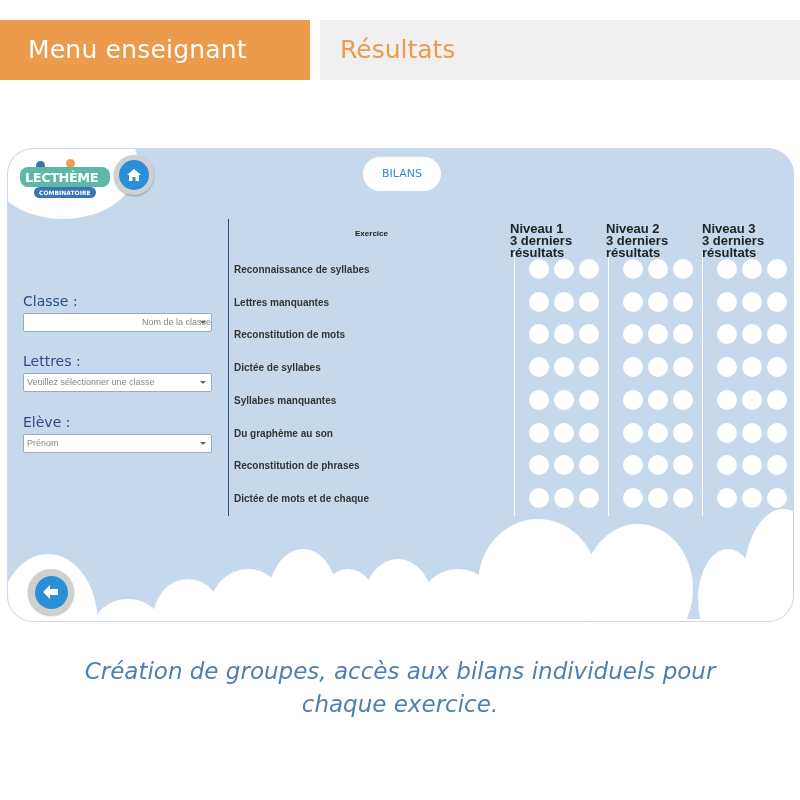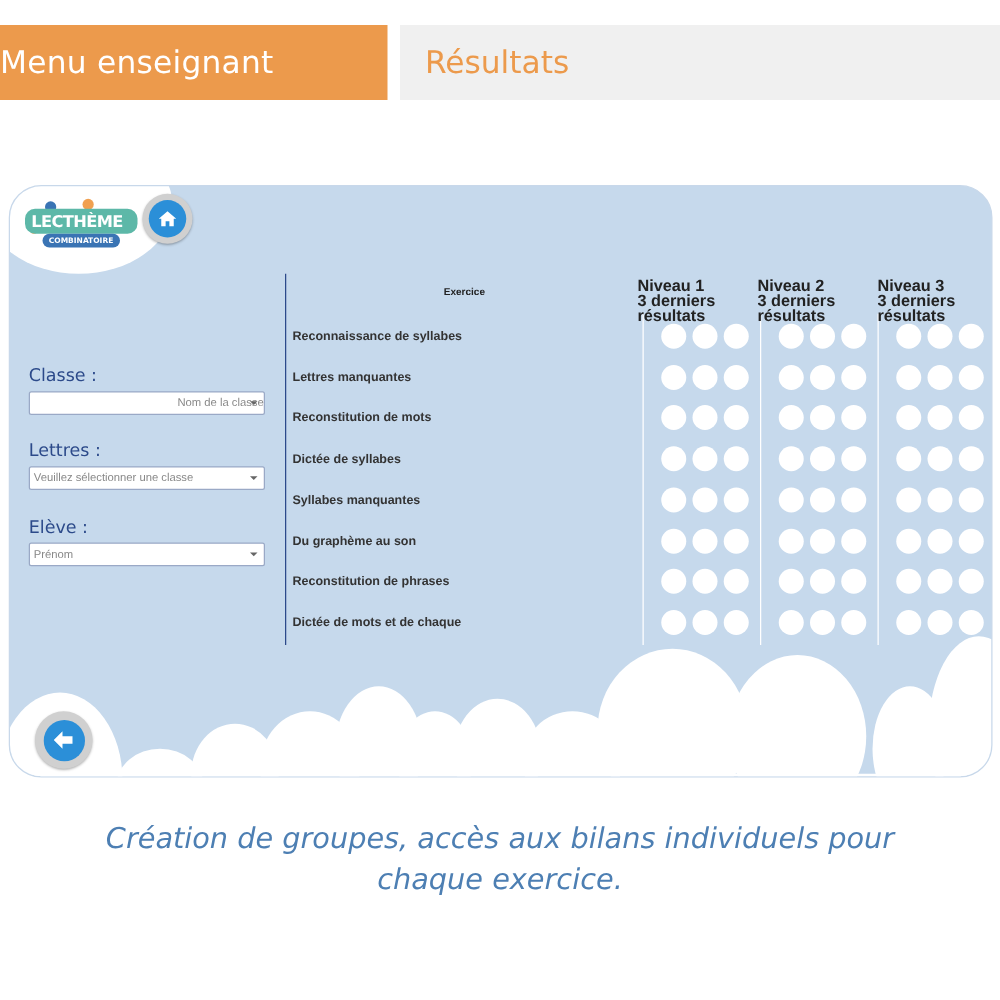--- a/index.html
+++ b/index.html
@@ -2,21 +2,21 @@
 <html><head>
 <meta charset="utf-8">
 <style>
   * { box-sizing: border-box; margin: 0; padding: 0; }
   html, body { width: 800px; height: 800px; background: #ffffff; overflow: hidden; }
   body { position: relative; font-family: "Liberation Sans", sans-serif; }
 
   .hdr-left {
     position: absolute; left: 0; top: 20px; width: 310px; height: 60px;
     background: #ec9a4c; color: #fff; font-family: "DejaVu Sans", sans-serif;
-    font-size: 25px; line-height: 60px; letter-spacing: 0.2px;
+    font-size: 25px; line-height: 60px; padding-left: 28px; letter-spacing: 0.2px;
   }
   .hdr-right {
     position: absolute; left: 320px; top: 20px; width: 480px; height: 60px;
     background: #f0f0f0; color: #ec9a4c; font-family: "DejaVu Sans", sans-serif;
     font-size: 25px; line-height: 60px; padding-left: 20px;
   }
 
   .app {
     position: absolute; left: 7px; top: 148px; width: 787px; height: 474px;
     background: #c6d9ec; border-radius: 26px; overflow: hidden;
@@ -123,20 +123,21 @@
   </div>
 
   <div class="home-btn">
     <div class="inner">
       <svg width="16" height="14" viewBox="0 0 16 14">
         <path d="M8 1 L15 7 L13 7 L13 13 L9.5 13 L9.5 9 L6.5 9 L6.5 13 L3 13 L3 7 L1 7 Z" fill="#fff"></path>
       </svg>
     </div>
   </div>
 
+  <div class="bilans-btn">BILANS</div>
 
   <div class="field-label" style="top:144px;">Classe :</div>
   <div class="select" style="top:164px;text-align:right;">
     <span>Nom de la classe</span>
     <span class="caret"></span>
   </div>
 
   <div class="field-label" style="top:204px;">Lettres :</div>
   <div class="select" style="top:224px;">
     <span>Veuillez sélectionner une classe</span>

